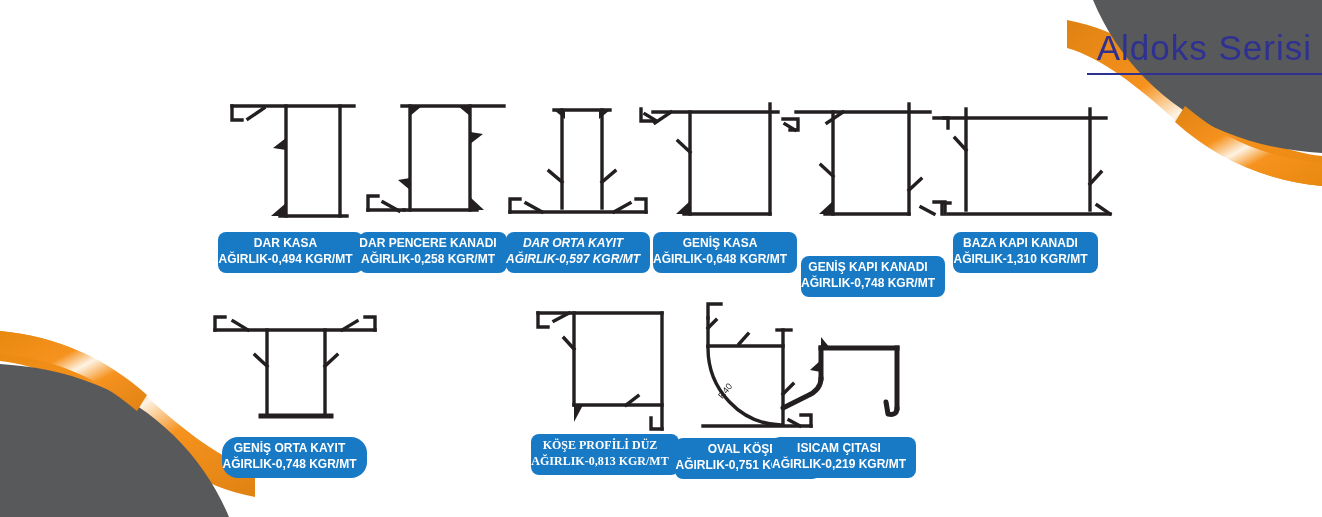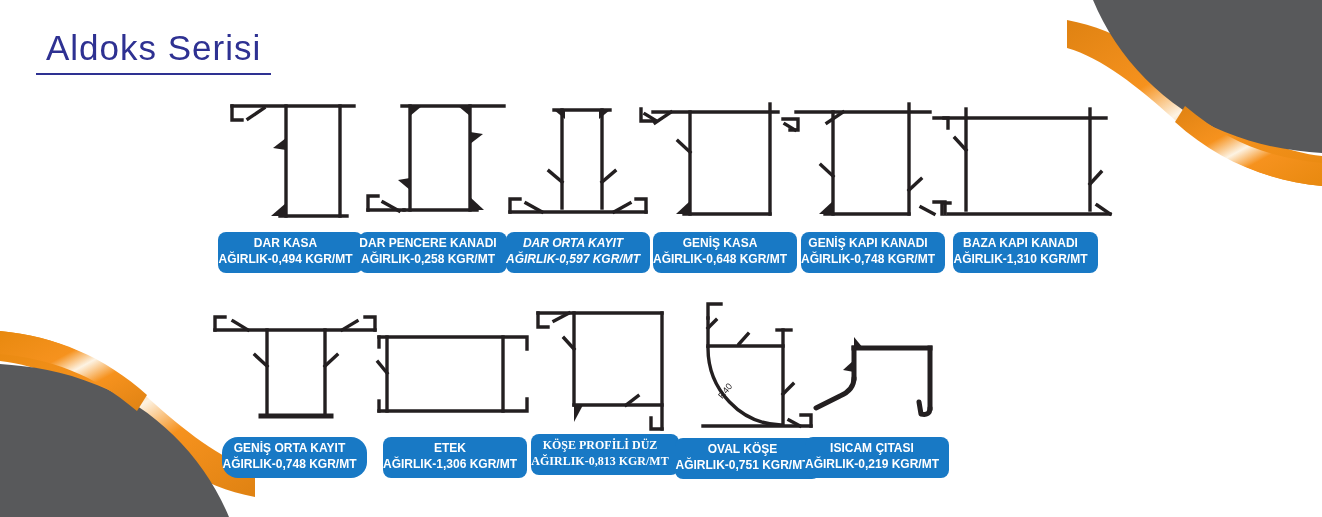--- a/index.html
+++ b/index.html
@@ -1,20 +1,20 @@
 <!DOCTYPE html>
 <html style="--accent-blue: #1879C5; --title-blue: #2E3192; --ink: #231F20; --swoosh-orange: #F6921E; --swoosh-gray: #58595B;"><head>
 <meta charset="utf-8">
 <style>
   html,body{margin:0;padding:0;}
   body{width:1322px;height:517px;background:#fff;overflow:hidden;position:relative;
        font-family:"Liberation Sans",sans-serif;}
   .stage{position:absolute;inset:0;background:#fff;}
   
-  .title-wrap{position:absolute;top:28px;left:0;width:100%;text-align:left;}
+  .title-wrap{position:absolute;top:28px;left:0;width:100%;text-align:right;}
   .title{display:inline-block;margin-left:36px;font-size:35px;font-weight:500;
          color:var(--title-blue,#2E3192);letter-spacing:1px;
          border-bottom:2.5px solid var(--title-blue,#2E3192);padding:0 10px 5px 10px;}
   
   .card{position:absolute;display:flex;flex-direction:column;align-items:center;}
   .badge{background:var(--accent-blue,#1879C5);color:#fff;border-radius:8px;
          padding:4px 10px 5px 0;text-align:center;font-weight:bold;font-size:12px;
          line-height:1.32;white-space:nowrap;}
   .pf path, .pf polyline{stroke:var(--ink,#231F20);stroke-width:3.4;fill:none;stroke-linecap:square;}
   .pf path.thick{stroke-width:5;}
@@ -129,21 +129,21 @@
         <polygon points="40,122 26,122 40,109"></polygon>
       <path d="M133 27 H148 V38 H140"></path>
         <path d="M135 32 L145 38"></path>
     </svg>
     <div class="badge" style="margin-top:8px;">
       <div>GENİŞ KASA</div>
       <div>AĞIRLIK-0,648 KGR/MT</div>
     </div>
   </div>
 
-  <div class="card" style="left:793px;top:92px;width:160px;">
+  <div class="card" style="left:793px;top:92px;width:160px;gap:24px;">
     <svg class="pf" width="160" height="132" viewBox="0 0 160 132">
       <path d="M3 20 H137"></path>
         <path d="M34 31 L50 20"></path>
       <path d="M40 20 V122"></path>
         <path d="M116 12 V122"></path>
         <path d="M32 122 H116"></path>
       <path d="M40 84 L28 73"></path>
         <path d="M116 98 L128 87"></path>
       <polygon points="40,122 26,122 40,109"></polygon>
       <path d="M152 122 V110 H141"></path>
@@ -185,35 +185,20 @@
         <path class="thick" d="M54 114 H124"></path>
       <path d="M60 64 L48 53"></path>
         <path d="M118 64 L130 53"></path>
     </svg>
     <div class="badge" style="margin-top:7px;border-radius:16px;">
       <div>GENİŞ ORTA KAYIT</div>
       <div>AĞIRLIK-0,748 KGR/MT</div>
     </div>
   </div>
 
-  <div class="card" style="left:375px;top:315px;width:160px;">
-    <svg class="pf" width="160" height="115" viewBox="0 0 160 115">
-      <path d="M4 22 H152 V34"></path>
-        <path d="M4 96 H152 V84"></path>
-      <path d="M4 22 V32"></path>
-        <path d="M4 96 V86"></path>
-      <path d="M12 22 V96"></path>
-        <path d="M128 22 V96"></path>
-      <path d="M12 58 L3 47"></path>
-    </svg>
-    <div class="badge" style="margin-top:7px;">
-      <div>ETEK</div>
-      <div>AĞIRLIK-1,306  KGR/MT</div>
-    </div>
-  </div>
 
   <div class="card" style="left:530px;top:289px;width:150px;font-family:Liberation Serif, serif;">
     <svg class="pf" width="150" height="142" viewBox="0 0 150 142">
       <path d="M8 24 H132"></path>
         <path d="M8 24 V38 H18"></path>
         <path d="M24 32 L39 24"></path>
       <path d="M44 24 V116"></path>
         <path d="M132 24 V140"></path>
         <path d="M44 116 H132"></path>
       <path d="M44 60 L34 49"></path>
@@ -242,21 +227,21 @@
       <path d="M64 52 L73 42"></path>
         <path d="M108 102 L118 92"></path>
       <text x="42" y="104" transform="rotate(-50 48 100)">R40</text>
     </svg>
     <div class="badge" style="margin-top:4px;">
       <div>OVAL KÖŞE</div>
       <div>AĞIRLIK-0,751 KGR/MT</div>
     </div>
   </div>
 
-  <div class="card" style="left:802px;top:330px;width:150px;">
+  <div class="card" style="left:769px;top:330px;width:150px;">
     <svg class="pf" width="150" height="100" viewBox="0 0 150 100">
       <polygon points="52,18 61,18 52,7"></polygon>
       <path class="thick" d="M52 18 H128"></path>
         <path class="thick" d="M128 18 V78"></path>
       <path class="thick rnd" d="M128 78 Q128 86 119 84 L117 72"></path>
       <path class="thick" d="M52 18 V48"></path>
       <polygon points="52,30 41,40 52,42"></polygon>
       <path class="thick rnd" d="M52 48 Q52 60 38 66 L14 78"></path>
     </svg>
     <div class="badge" style="margin-top:7px;">

